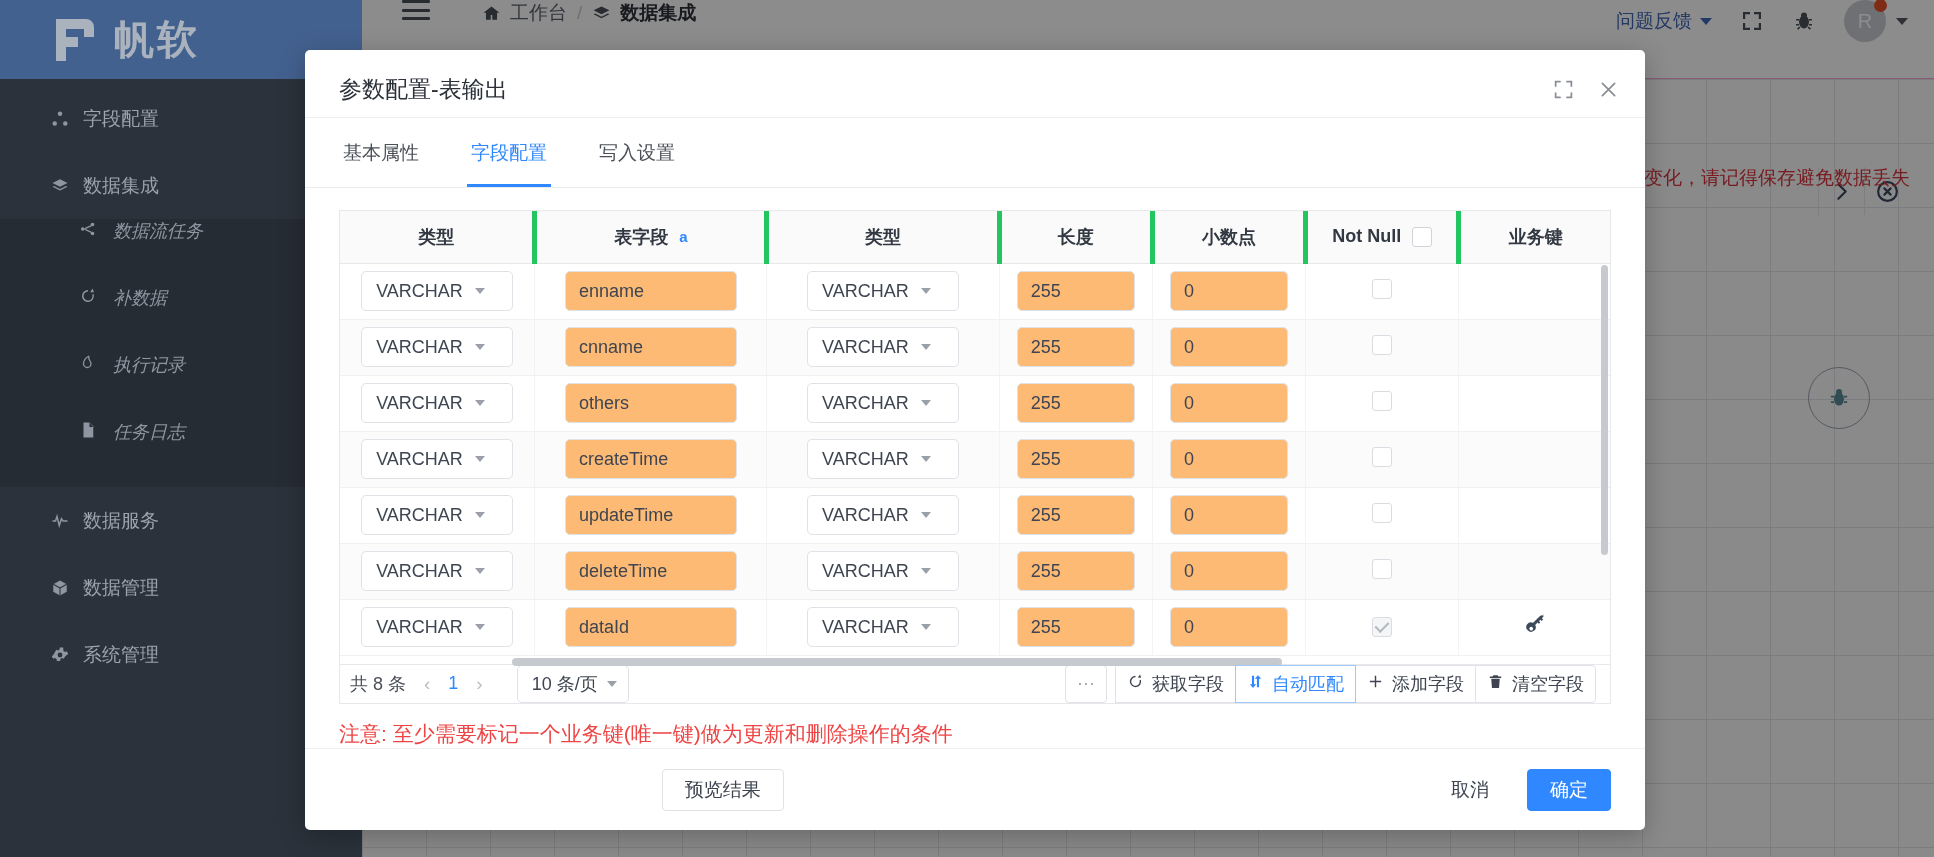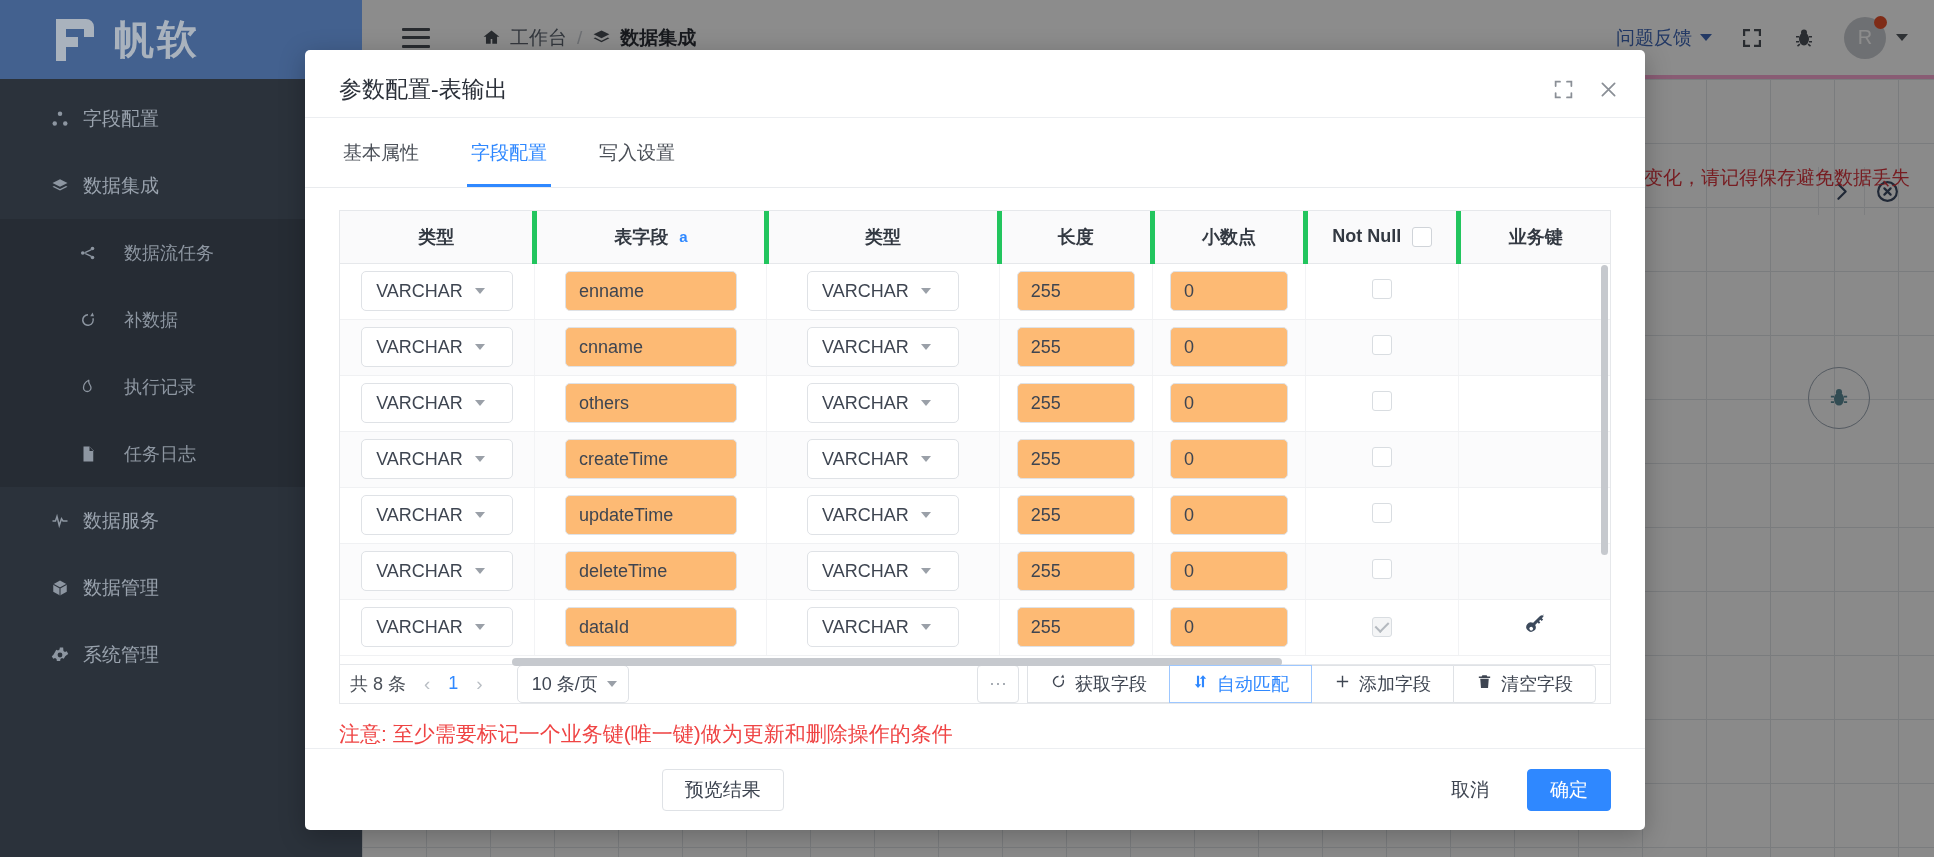--- a/index.html
+++ b/index.html
@@ -24,31 +24,31 @@
 
   .nav { padding-top: 6px; }
   .nav-item {
     display: flex; align-items: center; gap: 13px;
     height: 67px; padding-left: 50px;
     color: #9aa3ae; font-size: 19px; cursor: pointer;
   }
   .nav-item.group-open { background: #2b323b; }
   .nav-sub-wrap { background: #262c34; }
   .nav-sub {
-    display: flex; align-items: center; gap: 26px;
+    display: flex; gap: 15px;
     height: 67px; padding-left: 78px;
-    color: #8d96a1; font-size: 18px; cursor: pointer;
+    color: #8d96a1; font-size: 18px; cursor: pointer; font-style: italic;
   }
   .nav-ico { width: 20px; height: 20px; display: inline-flex; align-items: center; justify-content: center; flex: none; }
   .nav-ico svg { width: 18px; height: 18px; fill: #8d96a1; }
 
   .main { flex: 1; position: relative; background: #fff; }
   .topbar {
-    height: 79px; background: #fff; display: flex; align-items: center;
-    padding: 0 26px 0 40px; border-bottom: 4px solid #f9a8d4;
+    height: 79px; background: #fff; display: flex; align-items: flex-start;
+    padding: 0 26px 0 40px; border-bottom: 1px solid #f9a8d4;
   }
   .hamburger { width: 28px; height: 20px; display: flex; flex-direction: column; justify-content: space-between; cursor: pointer; }
   .hamburger span { display: block; height: 3px; background: #4a4f57; border-radius: 1px; }
   .crumbs { display: flex; align-items: center; gap: 10px; margin-left: 52px; font-size: 19px; color: #5d6570; }
   .crumb { display: flex; align-items: center; gap: 9px; cursor: pointer; }
   .crumb.active { color: #2c3038; font-weight: bold; }
   .crumb-sep { color: #c7cbd1; }
   .crumb svg { width: 19px; height: 19px; fill: #4a4f57; }
   .top-right { margin-left: auto; display: flex; align-items: center; gap: 28px; }
   .feedback { display: flex; align-items: center; gap: 8px; color: #4169b8; font-size: 19px; cursor: pointer; }
@@ -194,21 +194,21 @@
   .pg-arrow { color: #b9bec4; cursor: pointer; font-size: 19px; }
   .pg-num { color: #2f88ff; cursor: pointer; }
   .pg-size {
     height: 38px; border: 1px solid #dfe2e6; border-radius: 5px;
     display: flex; align-items: center; gap: 9px; padding: 0 11px 0 14px;
     font-size: 18px; color: #3e4551; cursor: pointer; margin-left: 16px;
   }
   .tbtns { margin-left: auto; display: flex; align-items: stretch; }
   .tbtn {
     height: 38px; border: 1px solid #dfe2e6; margin-left: -1px;
-    display: flex; align-items: center; gap: 8px; padding: 0 22px;
+    display: flex; align-items: center; gap: 8px; padding: 0 11px;
     font-size: 18px; color: #3e4551; background: #fff; cursor: pointer;
   }
   .tbtn:first-child { border-radius: 4px 0 0 4px; }
   .tbtn:last-child { border-radius: 0 4px 4px 0; }
   .tbtn.dots { padding: 0 11px; color: #9aa0a8; margin-right: 9px; border-radius: 4px; }
   .tbtn.on { color: #2f88ff; border-color: #9dc7ff; position: relative; z-index: 2; }
   .tbtn svg { width: 17px; height: 17px; fill: currentColor; }
 
   .notice { margin-top: 16px; font-size: 21px; color: #ef4444; }
 

